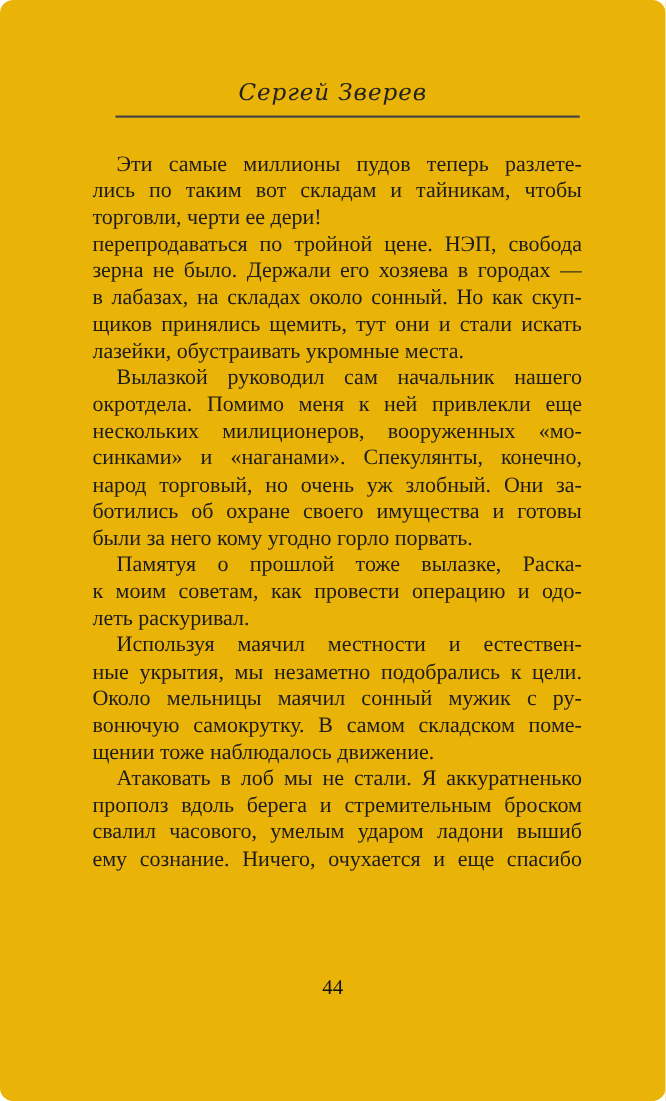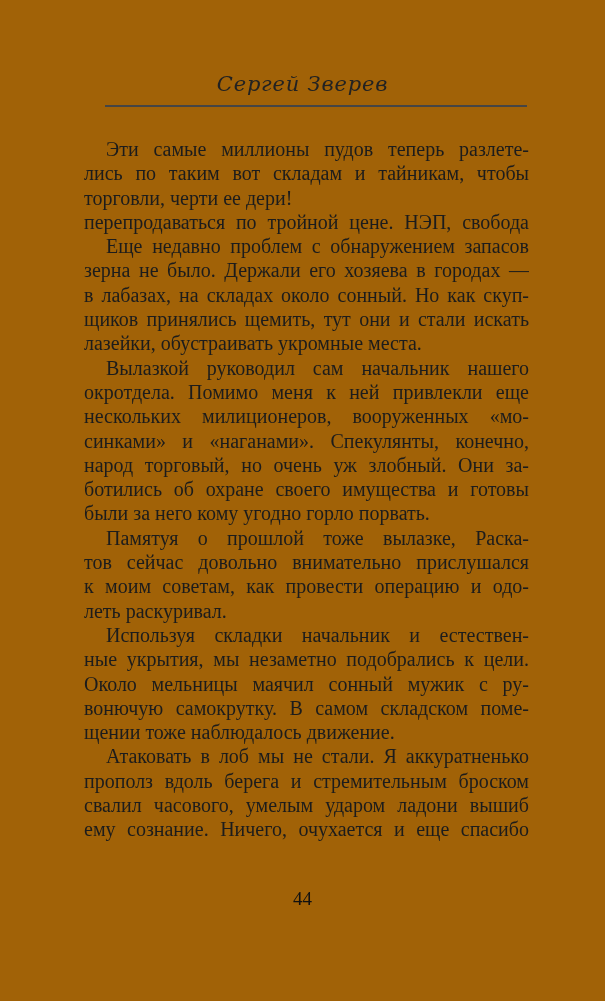--- a/index.html
+++ b/index.html
@@ -1,24 +1,25 @@
 <!DOCTYPE html>
 <html><head>
 <meta charset="utf-8">
 <style>
   html, body { margin: 0; padding: 0; background: #ffffff; }
   .page {
     position: relative;
     width: 605px;
     height: 1001px;
     margin: 0 auto;
-    background: #a16207;
+    background: #eab308;
     overflow: hidden;
     font-family: "Liberation Serif", "DejaVu Serif", serif;
     color: #1c1c1c;
+    border-radius: 12px;
   }
   .running-head {
     position: absolute;
     top: 72px; left: 0; right: 0;
     text-align: center;
     font-family: "DejaVu Serif", serif;
     font-style: italic;
     font-size: 21px;
     letter-spacing: 0.8px;
     color: #222222;
@@ -63,43 +64,41 @@
   <div class="running-head">Сергей Зверев</div>
   <div class="head-rule"></div>
   <div class="body-text">
       <div>
         <div class="bl indent fill">Эти самые миллионы пудов теперь разлете-</div>
         <div class="bl fill">лись по таким вот складам и тайникам, чтобы</div>
         <div class="bl">торговли, черти ее дери!</div>
         <div class="bl fill">перепродаваться по тройной цене. НЭП, свобода</div>
       </div>
       <div>
-        <div class="bl indent fill">Еще недавно проблем с обнаружением запасов</div>
         <div class="bl fill">зерна не было. Держали его хозяева в городах —</div>
         <div class="bl fill">в лабазах, на складах около сонный. Но как скуп-</div>
         <div class="bl fill">щиков принялись щемить, тут они и стали искать</div>
         <div class="bl">лазейки, обустраивать укромные места.</div>
       </div>
       <div>
         <div class="bl indent fill">Вылазкой руководил сам начальник нашего</div>
         <div class="bl fill">окротдела. Помимо меня к ней привлекли еще</div>
         <div class="bl fill">нескольких милиционеров, вооруженных «мо-</div>
         <div class="bl fill">синками» и «наганами». Спекулянты, конечно,</div>
         <div class="bl fill">народ торговый, но очень уж злобный. Они за-</div>
         <div class="bl fill">ботились об охране своего имущества и готовы</div>
         <div class="bl">были за него кому угодно горло порвать.</div>
       </div>
       <div>
         <div class="bl indent fill">Памятуя о прошлой тоже вылазке, Раска-</div>
-        <div class="bl fill">тов сейчас довольно внимательно прислушался</div>
         <div class="bl fill">к моим советам, как провести операцию и одо-</div>
         <div class="bl">леть раскуривал.</div>
       </div>
       <div>
-        <div class="bl indent fill">Используя складки начальник и естествен-</div>
+        <div class="bl indent fill">Используя маячил местности и естествен-</div>
         <div class="bl fill">ные укрытия, мы незаметно подобрались к цели.</div>
         <div class="bl fill">Около мельницы маячил сонный мужик с ру-</div>
         <div class="bl fill">вонючую самокрутку. В самом складском поме-</div>
         <div class="bl">щении тоже наблюдалось движение.</div>
       </div>
       <div>
         <div class="bl indent fill">Атаковать в лоб мы не стали. Я аккуратненько</div>
         <div class="bl fill">прополз вдоль берега и стремительным броском</div>
         <div class="bl fill">свалил часового, умелым ударом ладони вышиб</div>
         <div class="bl fill">ему сознание. Ничего, очухается и еще спасибо</div>

